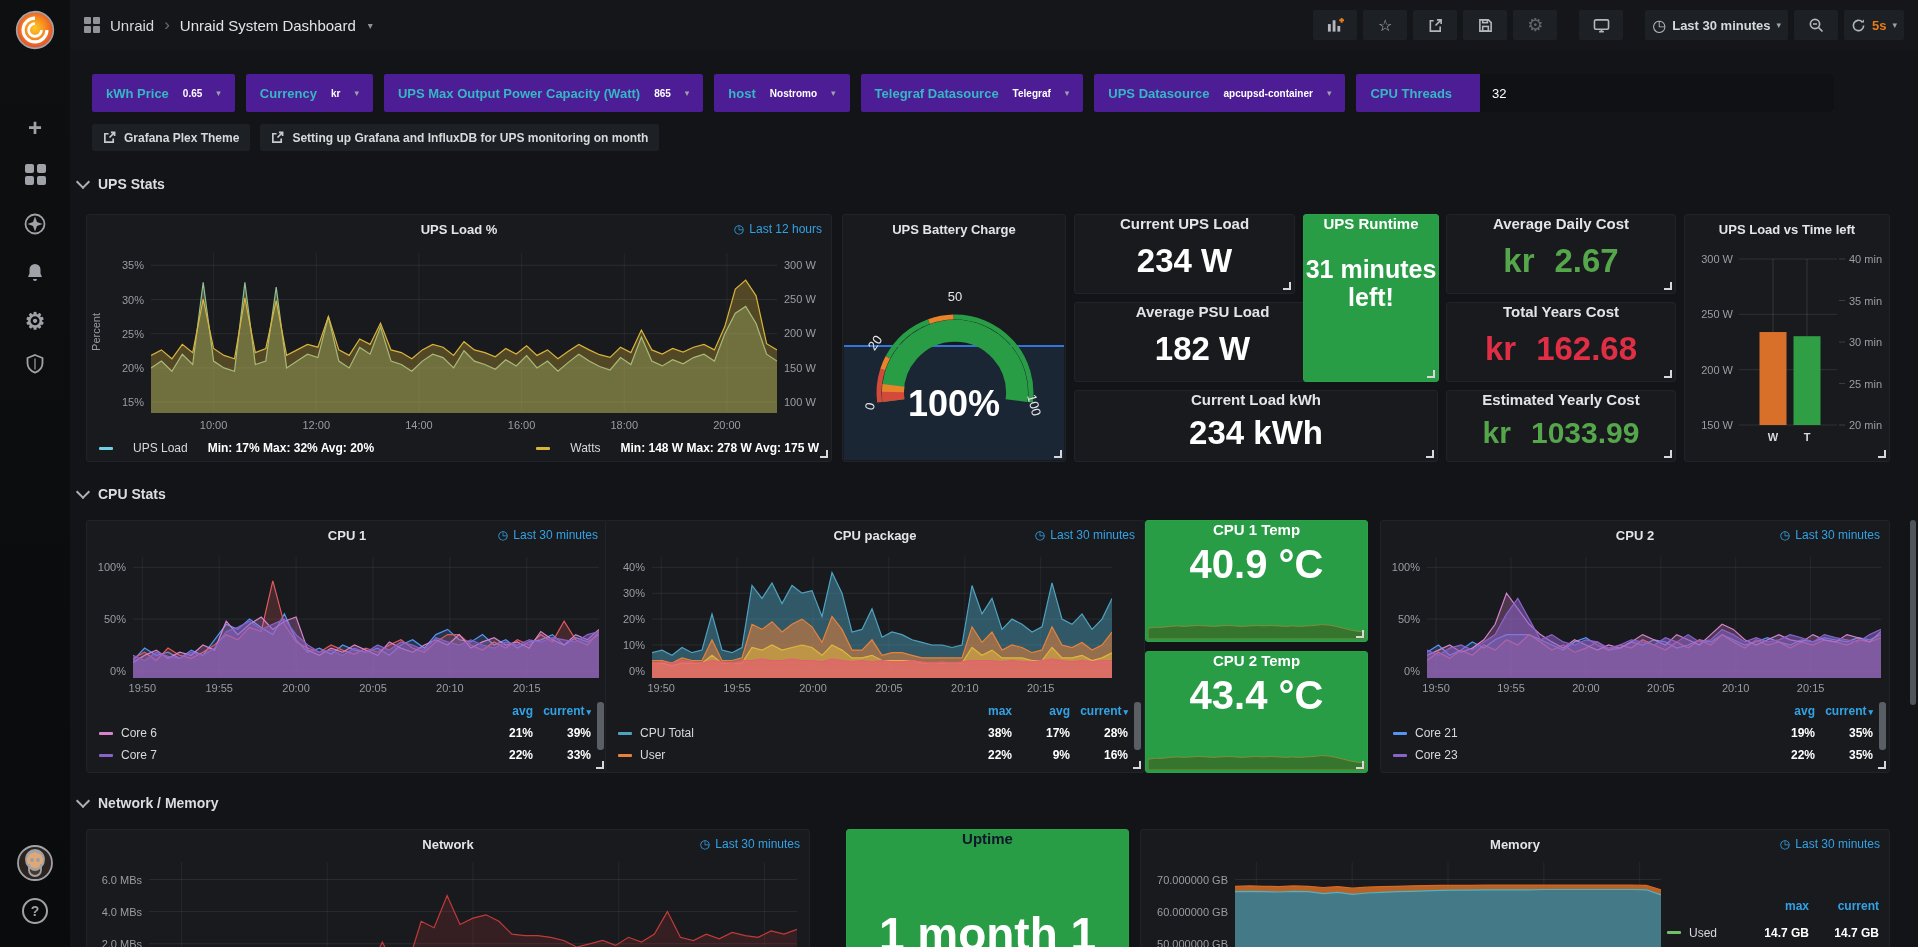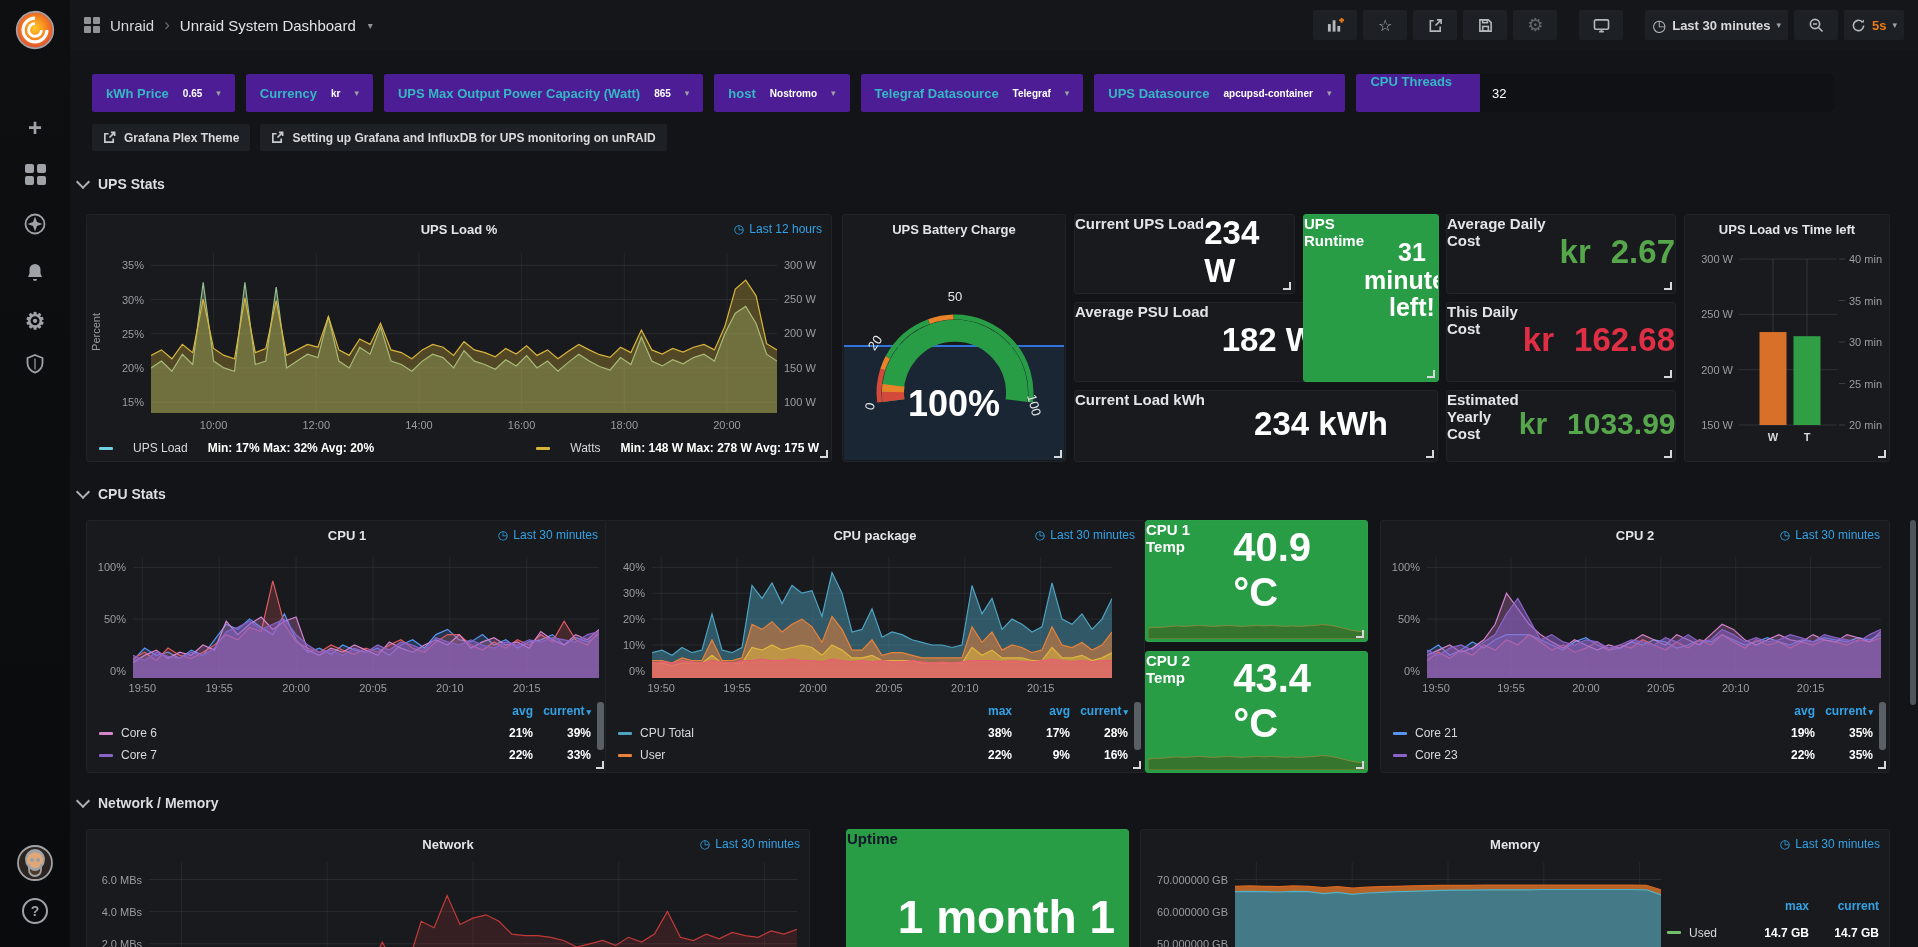--- a/index.html
+++ b/index.html
@@ -29,21 +29,21 @@
   .ttext{font-size:13px;font-weight:700;color:#d8d9da}
   .orange{color:#eb7b18 !important}
   .smallcaret{font-size:9px;color:#9fa2a7}
   
   .vrow{position:absolute;left:92px;top:74px;display:flex;gap:11px;z-index:4}
   .vpill{height:38px;background:#4c1d95;border-radius:2px;display:flex;align-items:center;padding:0 14px;gap:14px}
   .vlabel{color:#36b7c4;font-weight:700;font-size:13px;white-space:nowrap}
   .vval{color:#fff;font-weight:700;font-size:10px;white-space:nowrap}
   .vcaret{color:#9fa2a7;font-size:9px}
   .vpill.thr{padding:0;overflow:hidden}
-  .vpill.thr .lab{padding:0 14px;display:flex;height:100%}
+  .vpill.thr .lab{padding:0 14px;display:flex;align-items:center;height:100%}
   .vinput{height:38px;background:#0f1114;width:330px;border:none;color:#fff;font-size:13px;padding:0 12px;font-family:"Liberation Sans",sans-serif;outline:none}
   .linkrow{position:absolute;left:92px;top:124px;display:flex;gap:10px;z-index:4}
   .dlink{height:27px;background:#1d2125;border-radius:2px;display:flex;align-items:center;gap:8px;padding:0 11px;font-size:12px;font-weight:700;color:#d8d9da}
   .dlink svg{stroke:#c9cbce;fill:none;stroke-width:1.8}
   
   .rowhdr{position:absolute;display:flex;align-items:center;gap:10px;font-size:14px;font-weight:700;color:#dcdde0;z-index:3}
   .chev{width:8px;height:8px;border-right:2px solid #aeb0b4;border-bottom:2px solid #aeb0b4;transform:rotate(45deg);margin-top:-5px}
   
   .panel{position:absolute;background:#181a1e;border:1px solid #202329;border-radius:3px;overflow:hidden;box-sizing:border-box}
   .panel::after{content:"";position:absolute;right:3px;bottom:3px;width:6px;height:6px;border-right:2px solid #d6d8db;border-bottom:2px solid #d6d8db}
@@ -65,21 +65,21 @@
   .lname{flex:1;display:flex;align-items:center;gap:8px;color:#d8d9da}
   .lname i{width:14px;height:3px;border-radius:1px;display:inline-block}
   .lcol{width:58px;text-align:right}
   .lval{color:#fff;font-weight:600}
   .sc{color:#33a2e5;font-size:9px;margin-left:2px}
   .lthumb{position:absolute;right:3px;top:4px;width:7px;height:48px;background:#5a5f66;border-radius:3px}
   .legend.side{width:212px;padding:34px 10px 0 0;font-size:12px;position:relative;flex:none}
   .legend.side .lrow{height:27px}
   .legend.side .lcol{width:70px}
   
-  .stat{display:flex;flex-direction:row;}
+  .stat{display:flex;flex-direction:column;align-items:center;}
   .s-title{font-size:15px;font-weight:700;color:#e3e4e6}
   .s-value{flex:1;display:flex;align-items:center;justify-content:center;font-size:33px;font-weight:700;color:#fff;padding-bottom:4px}
   .cost{gap:20px}
   .c-green{color:#56a64b}.c-red{color:#e02f44}
   .gpanel{background:#299c46;border-color:#2ba148}
   .rt-value{font-size:25px;font-weight:700;line-height:1.1;text-align:center;margin-top:24px;color:#fff}
   .temp-value{font-size:40px;font-weight:700;color:#fff;margin-top:4px}
   .uptime-value{font-size:46px;font-weight:700;color:#fff;margin-top:60px;text-align:center;white-space:nowrap}
   .spark{position:absolute;left:2px;right:2px;bottom:2px;height:36px}
   
@@ -271,21 +271,21 @@
         <path d="M6 3H2v9h9V8"></path>
         <path d="M7 7 L12.5 1.5M8.5 1.5H12.5v4"></path>
       </svg>
     <span>Grafana Plex Theme</span>
   </div>
   <div class="dlink">
     <svg width="13" height="13" viewBox="0 0 14 14">
         <path d="M6 3H2v9h9V8"></path>
         <path d="M7 7 L12.5 1.5M8.5 1.5H12.5v4"></path>
       </svg>
-    <span>Setting up Grafana and InfluxDB for UPS monitoring on unRAID</span>
+    <span>Setting up Grafana and InfluxDB for UPS monitoring on month</span>
   </div>
 </div>
 
 <div class="rowhdr" style="left:78px;top:176px">
     <span class="chev"></span>
     <span>UPS Stats</span>
   </div>
 <div class="rowhdr" style="left:78px;top:486px">
     <span class="chev"></span>
     <span>CPU Stats</span>
@@ -401,21 +401,21 @@
 </div>
 
 <div class="panel stat" style="left:1446px;top:214px;width:230px;height:80px">
   <div class="s-title">Average Daily Cost</div>
   <div class="s-value cost c-green">
       <span>kr</span>
       <span>2.67</span>
     </div>
 </div>
 <div class="panel stat" style="left:1446px;top:302px;width:230px;height:80px">
-  <div class="s-title">This Daily Cost</div>
+  <div class="s-title">Total Years Cost</div>
   <div class="s-value cost c-red">
       <span>kr</span>
       <span>162.68</span>
     </div>
 </div>
 <div class="panel stat" style="left:1446px;top:390px;width:230px;height:72px">
   <div class="s-title">Estimated Yearly Cost</div>
   <div class="s-value cost c-green" style="font-size:30px">
       <span>kr</span>
       <span>1033.99</span>

